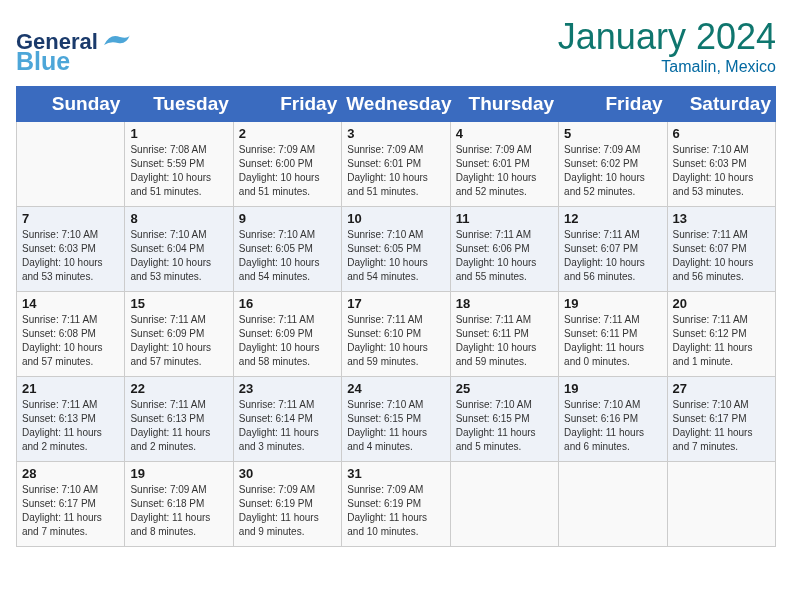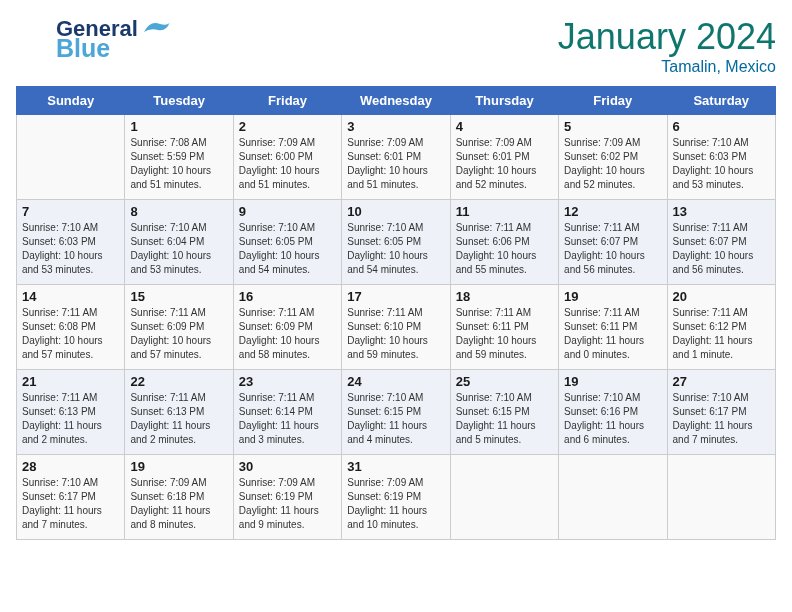--- a/index.html
+++ b/index.html
@@ -6,23 +6,22 @@
     body {
       font-family: Arial, sans-serif;
       background: #fff;
       width: 792px;
       min-height: 612px;
       padding: 16px;
     }
     .header-area {
       display: flex;
       justify-content: space-between;
-      align-items: flex-start;
+      align-items: flex-end;
       margin-bottom: 10px;
-      margin-left: 40px;
     }
     .logo {
       display: flex;
       flex-direction: column;
       align-items: flex-start;
     }
     .title-area {
       text-align: right;
     }
     .month-title {
@@ -35,24 +34,24 @@
       color: #0369a1;
     }
     table {
       width: 100%;
       border-collapse: collapse;
       table-layout: fixed;
     }
     thead th {
       background-color: #3a6bbf;
       color: #fff;
-      font-size: 13px;
+      font-size: 19px;
       font-weight: bold;
       padding: 6px 4px;
-      text-align: center;
+      text-align: right;
       border: 1px solid #3a6bbf;
     }
     tbody td {
       border: 1px solid #ccc;
       vertical-align: top;
       padding: 4px 5px;
       font-size: 10.5px;
       color: #222;
       height: 85px;
     }

